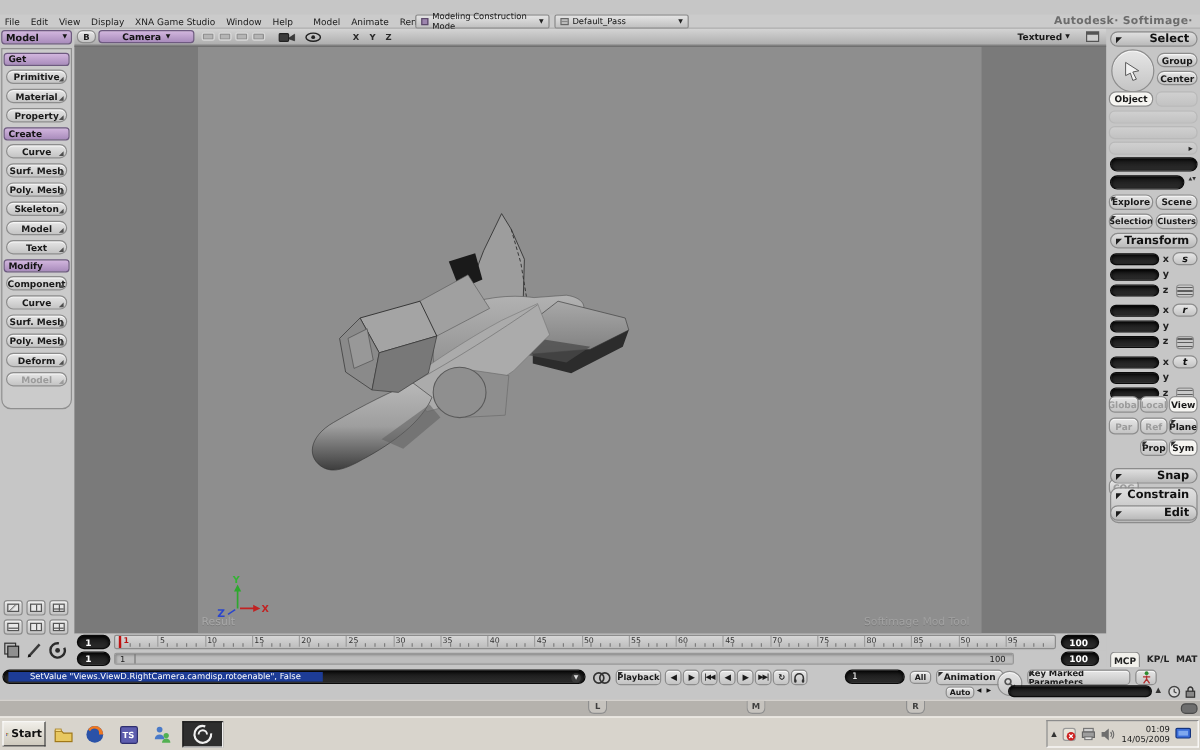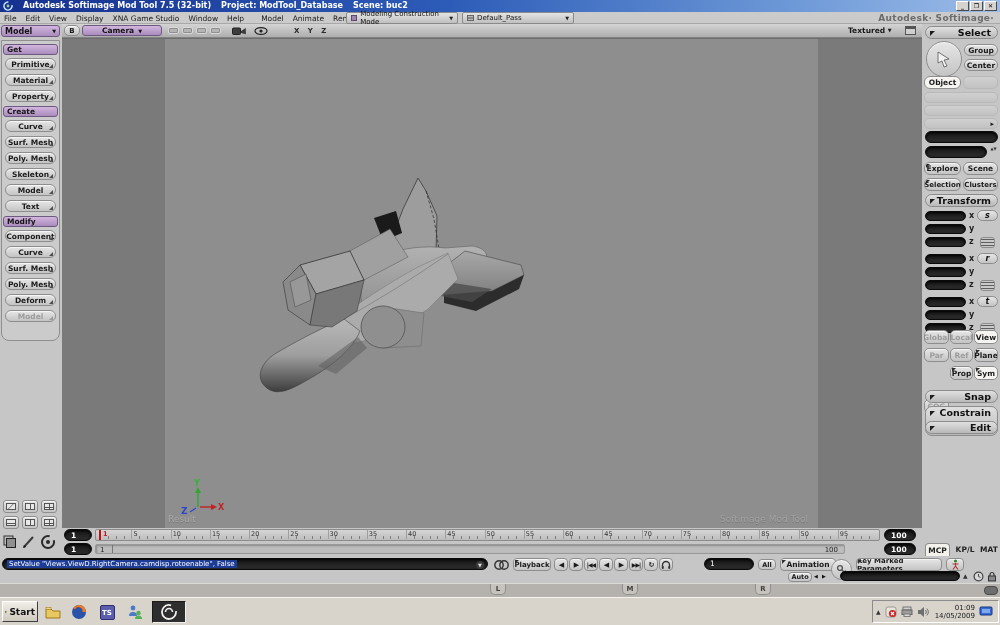--- a/index.html
+++ b/index.html
@@ -93,21 +93,21 @@
   .tick-label{position:absolute;top:0;font-size:6.5px;color:#333;}
   .tick-label.red{color:#b81414;font-weight:bold;}
   .playhead{position:absolute;top:0;bottom:0;width:2px;background:#c01010;}
   .tl-pill{position:absolute;top:1px;height:12px;font-size:7.5px;font-weight:bold;display:flex;align-items:center;padding-left:6px;}
   .trough{position:absolute;left:33px;top:2px;width:750px;height:10px;background:#bdbdbd;border:1px solid #989898;
     box-shadow:inset 1px 1px 2px #8a8a8a;border-radius:2px;}
 
   
   .cmdbar{position:absolute;left:0;top:556px;width:1000px;height:27px;background:#c6c6c6;}
   .cmd-field{position:absolute;left:2px;top:2px;width:486px;height:12px;display:flex;align-items:center;padding:0 12px 0 4px;}
-  .cmd-text{font-size:7px;color:#fff;background:#1d3c96;padding:0 2px;white-space:nowrap;overflow:hidden;}
+  .cmd-text{font-size:7px;color:#fff;background:#1d3c96;padding:0 18px;white-space:nowrap;overflow:hidden;}
   .cmd-dd{position:absolute;right:3px;top:2px;width:8px;height:8px;border-radius:50%;background:#3a3a3a;color:#ddd;
     font-size:5px;text-align:center;line-height:8px;}
   .pb-btn{position:absolute;height:13px;border-radius:4px;font-size:7px;}
   .tbtn{width:14px;height:13px;border-radius:4px;font-size:7px;letter-spacing:-1px;}
   .mini{font-size:6px;}
   .cb-darkbar{position:absolute;left:840px;top:15px;width:120px;height:10px;}
 
   
   .hintbar{position:absolute;left:0;top:583px;width:1000px;height:14px;background:#b5b2ad;border-top:1px solid #dcdad6;}
   .hint-tab{position:absolute;top:0;width:16px;height:11px;background:#c6c3be;border:1px solid #8f8f8f;border-top:none;
@@ -132,34 +132,20 @@
   .lay-ico.v2::after{content:"";position:absolute;left:4px;top:0;bottom:0;width:1px;background:#555;}
   .lay-ico.q4::after{content:"";position:absolute;left:4px;top:0;bottom:0;width:1px;background:#555;box-shadow:-4px 3px 0 4px transparent;}
   .lay-ico.q4::before{content:"";position:absolute;left:0;right:0;top:3px;height:1px;background:#555;}
   .lay-ico.h2::before{content:"";position:absolute;left:0;right:0;top:3px;height:1px;background:#555;}
 </style>
 </head>
 <body>
 
 <div class="screen">
 
-  <div class="titlebar">
-    <svg width="10" height="10" viewBox="0 0 10 10">
-      <circle cx="5" cy="5" r="4" fill="none" stroke="#bfe0ff" stroke-width="1.6" stroke-dasharray="16 5" transform="rotate(40 5 5)"></circle>
-      <circle cx="5" cy="5" r="1.4" fill="#9fd07f"></circle>
-    </svg>
-    <span class="t">Autodesk Softimage Mod Tool 7.5 (32-bit)</span>
-    <span class="t">Project: ModTool_Database</span>
-    <span class="t">Scene: buc2</span>
-    <span class="win-controls">
-      <span class="win-btn">_</span>
-      <span class="win-btn">❐</span>
-      <span class="win-btn">✕</span>
-    </span>
-  </div>
 
   <div class="menubar">
     <div class="menu-items">
         <span class="menu-item">File</span>
         <span class="menu-item">Edit</span>
         <span class="menu-item">View</span>
         <span class="menu-item">Display</span>
         <span class="menu-item">XNA Game Studio</span>
         <span class="menu-item">Window</span>
         <span class="menu-item">Help</span>

